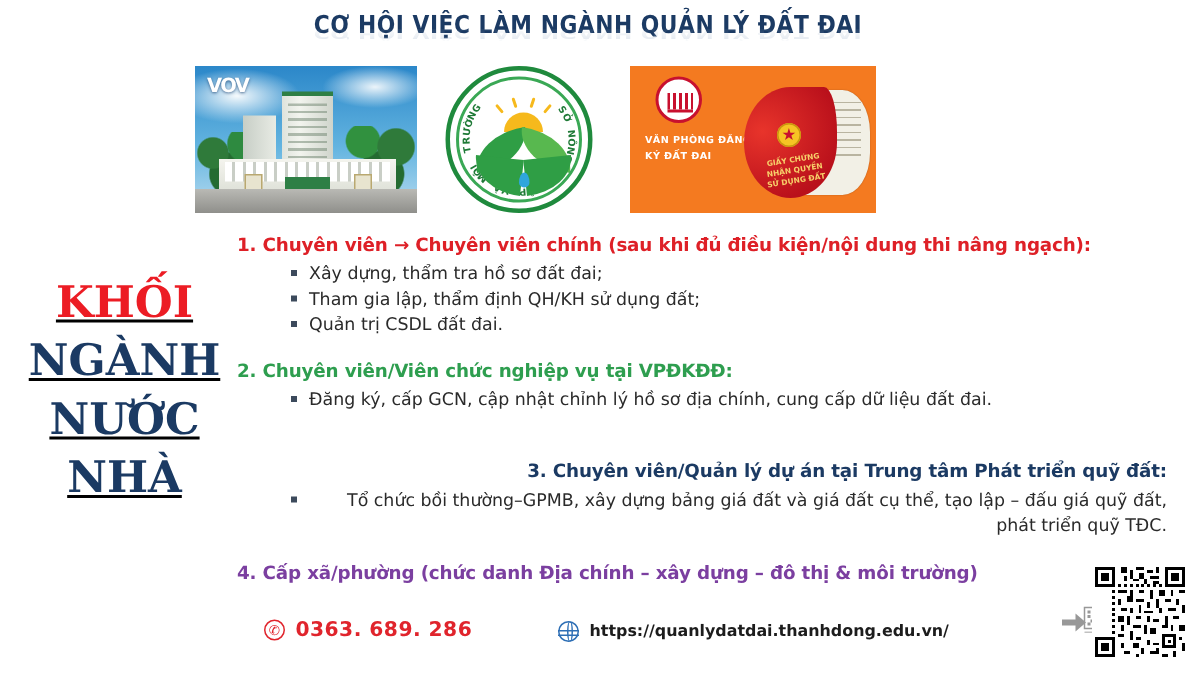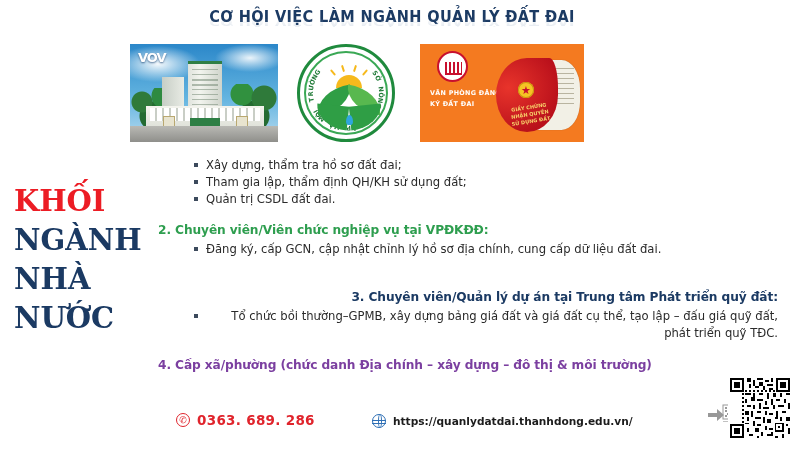--- a/index.html
+++ b/index.html
@@ -166,21 +166,21 @@
     background:#ffffff; border:2px solid #c8102e; box-sizing:border-box; }
   .c4-badge:after{ content:""; position:absolute; left:5px; top:8px; width:15px; height:10px;
     background: repeating-linear-gradient(90deg,#c8102e 0 2px, #ffffff 2px 4px);
     border-bottom:2px solid #c8102e; }
   .c4-caption { position:absolute; left:0; bottom:0; width:162px; height:16px;
     background:#e02433; color:#ffffff; text-align:center;
     font-family:"DejaVu Sans", sans-serif; font-weight:bold; font-size:8.2px;
     line-height:16px; letter-spacing:.2px; }
 
   
-  .left-block { position:absolute; left:14px; top:182px; width:138px; text-align:left; }
+  .left-block { position:absolute; left:14px; top:182px; width:138px; text-align:center;text-decoration:underline; }
   .lb-line { font-family:"DejaVu Serif", serif; font-weight:bold; font-size:29px;
     line-height:39px; letter-spacing:0px; }
   .lb-khoi { color:#ec1c24; }
   .lb-navy { color:#1b3a63; }
 
   
   .body-col { position:absolute; left:158px; top:155px; width:620px; }
   .sec { margin-bottom: 2px; }
   .sec-head {
     font-family:"DejaVu Sans", sans-serif;
@@ -314,27 +314,28 @@
 
         <div class="c3-redtext">GIẤY CHỨNG NHẬN QUYỀN SỬ DỤNG ĐẤT</div>
       </div>
     </div>
 
   </div>
 
   <div class="left-block">
     <div class="lb-line lb-khoi">KHỐI</div>
     <div class="lb-line lb-navy">NGÀNH</div>
+    <div class="lb-line lb-navy">NƯỚC</div>
     <div class="lb-line lb-navy">NHÀ</div>
-    <div class="lb-line lb-navy">NƯỚC</div>
   </div>
 
   <div class="body-col">
 
     <div class="sec sec-1">
+      <div class="sec-head">1. Chuyên viên → Chuyên viên chính (sau khi đủ điều kiện/nội dung thi nâng ngạch):</div>
       <ul class="bullets">
         <li>Xây dựng, thẩm tra hồ sơ đất đai;</li>
         <li>Tham gia lập, thẩm định QH/KH sử dụng đất;</li>
         <li>Quản trị CSDL đất đai.</li>
       </ul>
     </div>
 
     <div class="sec sec-2">
       <div class="sec-head">2. Chuyên viên/Viên chức nghiệp vụ tại VPĐKĐĐ:</div>
       <ul class="bullets">

